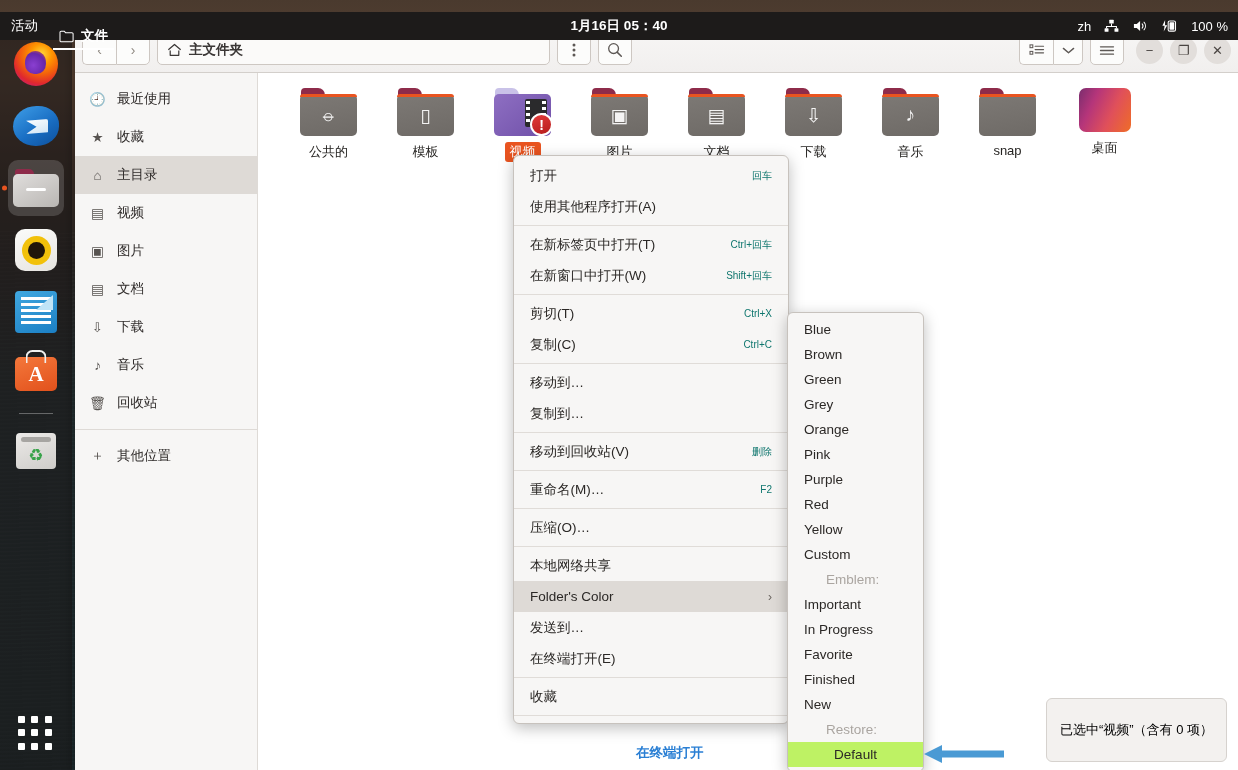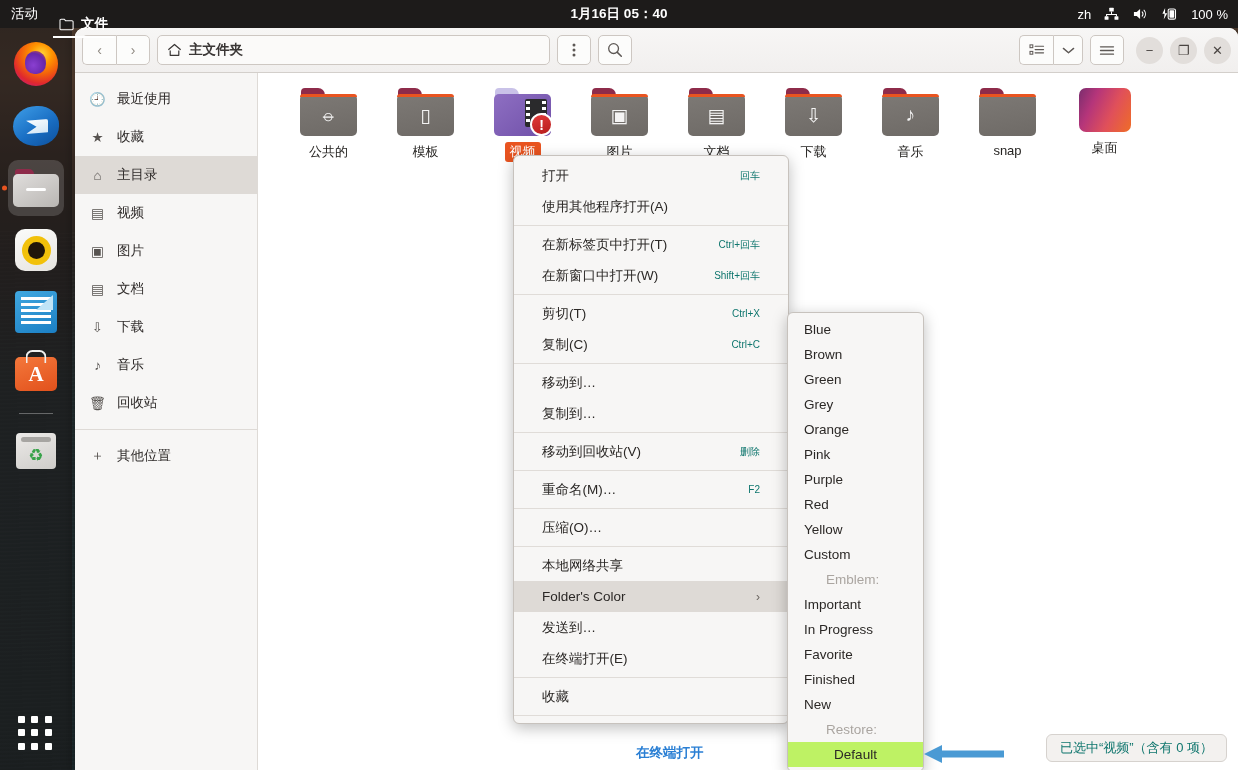--- a/index.html
+++ b/index.html
@@ -21,21 +21,21 @@
   .wallpaper::after {
     content: "";
     position: absolute; left: 0; top: 30%; width: 100%; height: 70%;
     background: repeating-linear-gradient(178deg,
       rgba(255,255,255,0.018) 0px, rgba(255,255,255,0.018) 1px,
       rgba(0,0,0,0.03) 2px, rgba(0,0,0,0.03) 4px);
   }
 
   
   .topbar {
-    position: absolute; left: 0; top: 0; width: 1238px; height: 28px;
+    position: absolute; left: 0; top: 12px; width: 1238px; height: 28px;
     background: #1d1b1a; color: #ffffff;
     display: flex; align-items: center;
     font-size: 13.5px;
     z-index: 50;
   }
   .topbar-left { display: flex; align-items: center; height: 28px; }
   .tb-activities { padding: 0 11px; height: 28px; display: flex; align-items: center; color: #ffffff; }
   .tb-app {
     padding: 0 10px; height: 28px; display: flex; align-items: center; gap: 7px;
     position: relative; color: #ffffff; font-weight: 600; margin-top: 20px;
@@ -276,33 +276,33 @@
   .filmstrip::after { right: 1px; }
 
   
   .restore-link {
     position: absolute; left: 636px; top: 744px;
     font-size: 13.5px; color: #2a7fd4; font-weight: bold; z-index: 70;
   }
   .statusbar {
     position: absolute; right: 11px; bottom: 8px;
     background: #f3f1ef; border: 1px solid #d6d2ce; border-radius: 6px;
-    padding: 4px 13px; font-size: 13px; color: #0f766e; z-index: 70;
+    padding: 22px 13px; font-size: 13px; color: #000000; z-index: 70;
   }
 
   
   .ctxmenu {
     position: absolute; left: 513px; top: 155px; width: 276px;
     background: #f7f6f5; border: 1px solid #c7c2bd; border-radius: 6px;
     box-shadow: 0 4px 15px rgba(0,0,0,0.26);
     padding: 4px 0; z-index: 60;
     font-size: 13.5px; color: #2b2826;
   }
   .mi {
-    height: 31px; display: flex; align-items: center; padding: 0 28px;
+    height: 31px; display: flex; align-items: center; padding: 0 16px;
     justify-content: space-between; gap: 12px;
   }
   .mi.hl { background: #dedad6; }
   .mi .accel { color: #0f766e; font-size: 10px; }
   .mi .arrow { color: #6a6560; font-size: 12px; }
   .msep { height: 1px; background: #e0dcd8; margin: 3px 0; }
 
   .submenu {
     position: absolute; left: 787px; top: 312px; width: 137px;
     background: #f7f6f5; border: 1px solid #c7c2bd; border-radius: 6px;

